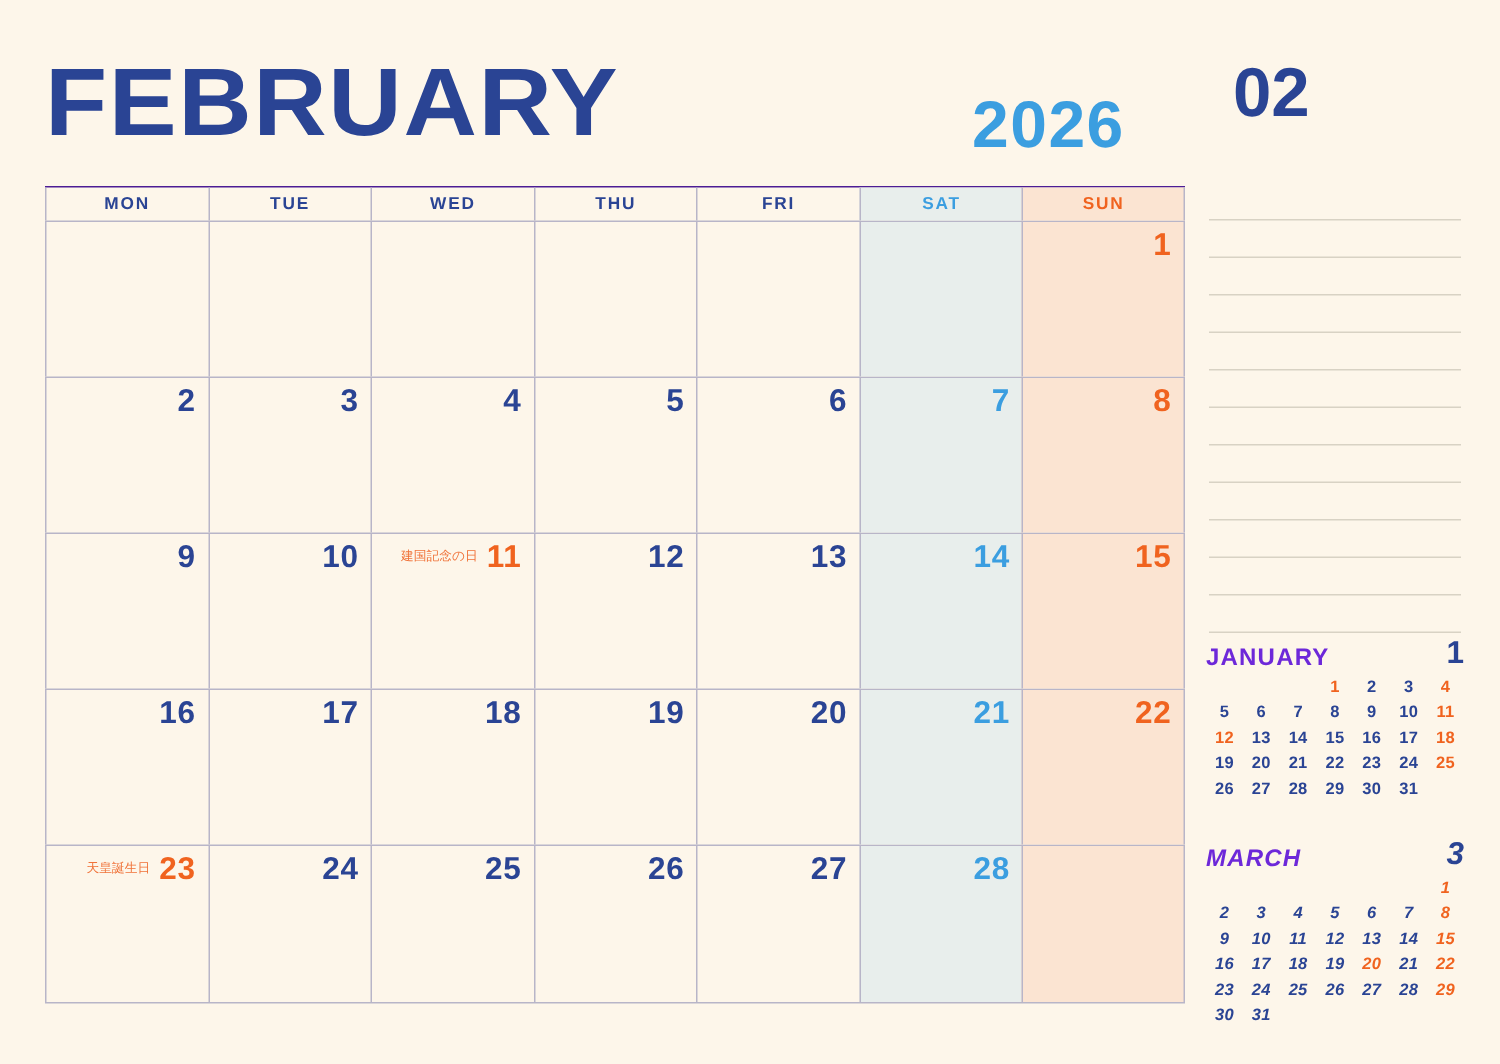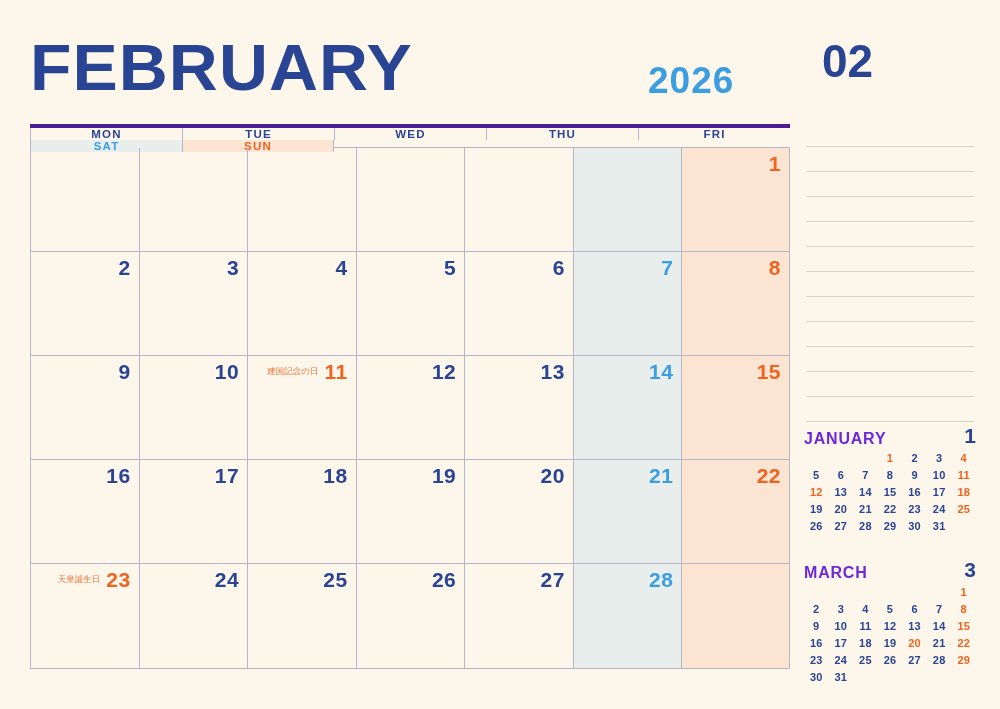--- a/index.html
+++ b/index.html
@@ -38,21 +38,21 @@
     line-height: 1;
     font-stretch: expanded;
     transform: scaleX(1.06);
     transform-origin: left center;
   }
 
   .year-label {
     position: absolute;
     left: 648px;
     top: 62px;
-    font-size: 37px;
+    font-size: 44px;
     font-weight: 900;
     letter-spacing: 1px;
     color: #3B9EE0;
     line-height: 1;
   }
 
   .month-number {
     position: absolute;
     left: 822px;
     top: 38px;
@@ -67,23 +67,23 @@
   .grid-wrap {
     position: absolute;
     left: 30px;
     top: 124px;
     width: 760px;
     height: 544px;
   }
 
   .weekday-row {
     display: grid;
-    grid-template-columns: repeat(5, 1fr);
+    grid-template-columns: repeat(7, 1fr);
     height: 24px;
-    border-top: 4px solid #4c1d95;
+    border-top: 1px solid #4c1d95;
     border-bottom: 1px solid #B8B5C8;
   }
 
   .weekday {
     display: flex;
     align-items: center;
     justify-content: center;
     font-size: 11.5px;
     font-weight: 700;
     letter-spacing: 1.2px;
@@ -154,21 +154,21 @@
     border-bottom: 1px solid #D8D2C4;
   }
 
   
   .mini {
     position: absolute;
     left: 804px;
     width: 172px;
   }
   .mini.jan { top: 428px; }
-  .mini.mar { top: 562px; }
+  .mini.mar { top: 562px; font-style: italic; }
 
   .mini-head {
     position: relative;
     height: 20px;
     margin-bottom: 3px;
   }
   .mini-name {
     position: absolute;
     left: 0; top: 2px;
     font-size: 16px;

